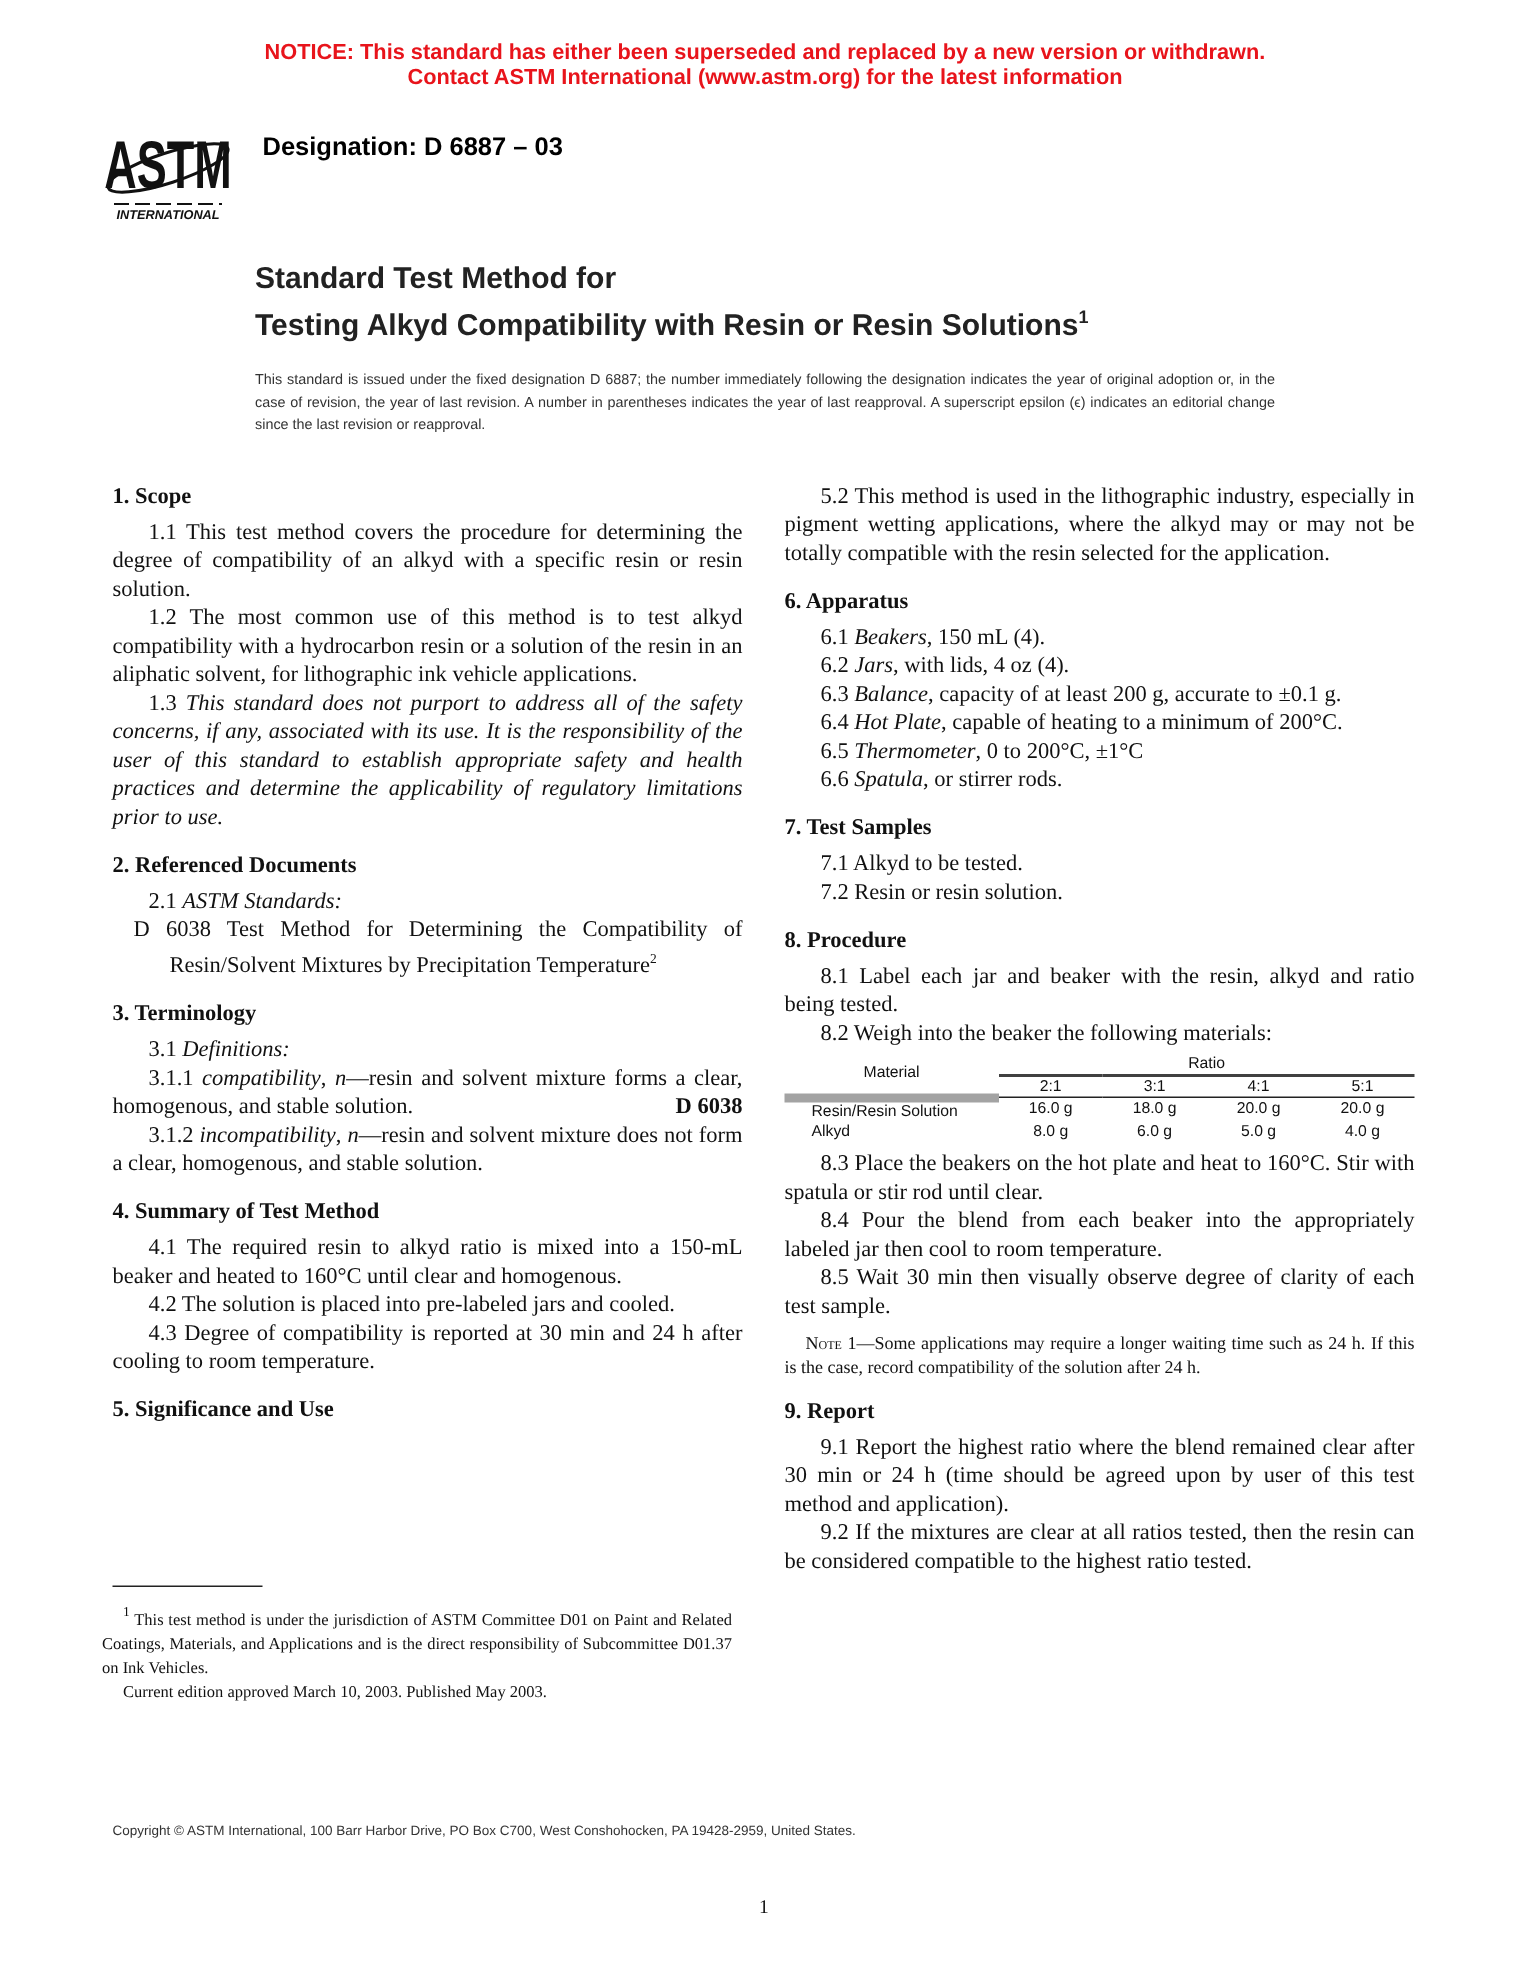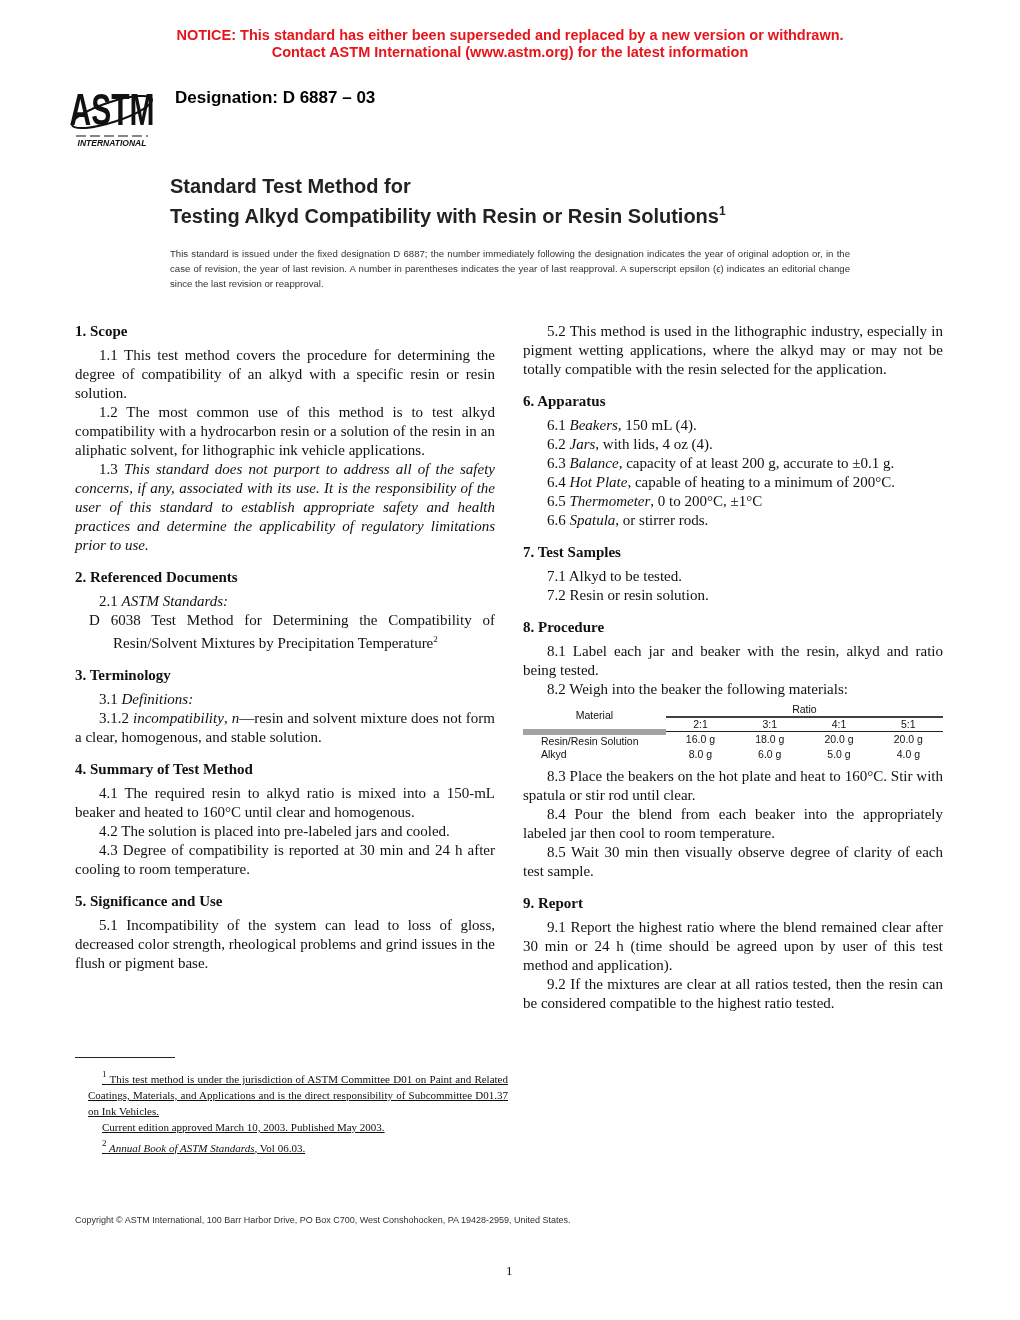--- a/index.html
+++ b/index.html
@@ -21,21 +21,21 @@
   i { font-style: italic; }
   .sup { font-size: 9px; vertical-align: 6px; }
   table.mat { width: 420px; border-collapse: collapse; font-family: "Liberation Sans", sans-serif; font-size: 10.5px; line-height: 13px; margin: 4px 0 6px 0; }
   table.mat td, table.mat th { padding: 0; font-weight: normal; }
   table.mat .ratio-h { text-align: center; border-bottom: 2px solid #404040; }
   table.mat .sub th { text-align: center; border-bottom: 1px solid #222; }
   table.mat td.num { text-align: center; }
   .note { margin: 6px 0 0 0; font-size: 12px; line-height: 16px; text-indent: 14px; text-align: justify; }
   .note .sc { font-variant: small-caps; }
   .fn-rule { position: absolute; left: 75px; top: 1057px; width: 100px; border-top: 1px solid #222; }
-  .footnotes { position: absolute; left: 88px; top: 1066px; width: 420px; font-size: 11px; line-height: 16px; text-decoration: underline; }
+  .footnotes { position: absolute; left: 68px; top: 1066px; width: 420px; font-size: 11px; line-height: 16px; }
   .footnotes p { margin: 0; text-align: justify; text-indent: 14px; }
   .copyright { position: absolute; left: 75px; top: 1215px; font-family: "Liberation Sans", sans-serif; font-size: 9px; color: #333; }
   .pagenum { position: absolute; left: 506px; top: 1263px; font-size: 13px; }
 </style>
 </head>
 <body>
 
 <div class="notice">
   <div>NOTICE: This standard has either been superseded and replaced by a new version or withdrawn.</div>
   <div>Contact ASTM International (www.astm.org) for the latest information</div>
@@ -66,31 +66,31 @@
   <p class="p"><span>1.3 </span><i>This standard does not purport to address all of the safety concerns, if any, associated with its use. It is the responsibility of the user of this standard to establish appropriate safety and health practices and determine the applicability of regulatory limitations prior to use.</i></p>
   <div class="gap"></div>
 
   <div class="h">2.  Referenced Documents</div>
   <p class="ind"><span>2.1  </span><i>ASTM Standards:</i></p>
   <p class="hang" style="padding-left:38px;text-indent:-24px"><span>D 6038 Test Method for Determining the Compatibility of Resin/Solvent Mixtures by Precipitation Temperature</span><span class="sup">2</span></p>
   <div class="gap"></div>
 
   <div class="h">3.  Terminology</div>
   <p class="ind"><span>3.1  </span><i>Definitions:</i></p>
+  <p class="p"><span>3.1.1 </span><i>compatibility</i><span>, </span><i>n</i><span>—resin and solvent mixture forms a clear, homogenous, and stable solution.</span> <b style="float:right">D 6038</b></p>
   <p class="p" style="clear:both"><span>3.1.2 </span><i>incompatibility</i><span>, </span><i>n</i><span>—resin and solvent mixture does not form a clear, homogenous, and stable solution.</span></p>
   <div class="gap"></div>
 
   <div class="h">4.  Summary of Test Method</div>
   <p class="p">4.1  The required resin to alkyd ratio is mixed into a 150-mL beaker and heated to 160°C until clear and homogenous.</p>
   <p class="p">4.2  The solution is placed into pre-labeled jars and cooled.</p>
   <p class="p">4.3  Degree of compatibility is reported at 30 min and 24 h after cooling to room temperature.</p>
   <div class="gap"></div>
 
   <div class="h">5.  Significance and Use</div>
-  <p class="p">5.1  Incompatibility of the system can lead to loss of gloss, decreased color strength, rheological problems and grind issues in the flush or pigment base.</p>
 </div>
 
 <div class="col right">
   <p class="p">5.2  This method is used in the lithographic industry, especially in pigment wetting applications, where the alkyd may or may not be totally compatible with the resin selected for the application.</p>
   <div class="gap"></div>
 
   <div class="h">6.  Apparatus</div>
   <p class="ind"><span>6.1  </span><i>Beakers</i><span>, 150 mL (4).</span></p>
   <p class="ind"><span>6.2  </span><i>Jars</i><span>, with lids, 4 oz (4).</span></p>
   <p class="ind"><span>6.3  </span><i>Balance</i><span>, capacity of at least 200 g, accurate to ±0.1 g.</span></p>
@@ -133,28 +133,28 @@
       <td class="num">6.0 g</td>
       <td class="num">5.0 g</td>
       <td class="num">4.0 g</td>
     </tr>
   </tbody>
     </table>
 
   <p class="p">8.3  Place the beakers on the hot plate and heat to 160°C. Stir with spatula or stir rod until clear.</p>
   <p class="p">8.4  Pour the blend from each beaker into the appropriately labeled jar then cool to room temperature.</p>
   <p class="p">8.5  Wait 30 min then visually observe degree of clarity of each test sample.</p>
+  <p class="note"><span class="sc">Note 1</span><span>—Some applications may require a longer waiting time such as 24 h. If this is the case, record compatibility of the solution after 24 h.</span></p>
   <div class="gap"></div>
 
   <div class="h">9.  Report</div>
   <p class="p">9.1  Report the highest ratio where the blend remained clear after 30 min or 24 h (time should be agreed upon by user of this test method and application).</p>
   <p class="p">9.2  If the mixtures are clear at all ratios tested, then the resin can be considered compatible to the highest ratio tested.</p>
 </div>
 
 <div class="fn-rule"></div>
 <div class="footnotes">
   <p><span class="sup">1</span><span> This test method is under the jurisdiction of ASTM Committee D01 on Paint and Related Coatings, Materials, and Applications and is the direct responsibility of Subcommittee D01.37 on Ink Vehicles.</span></p>
   <p>Current edition approved March 10, 2003. Published May 2003.</p>
-  <p><span class="sup">2</span><i> Annual Book of ASTM Standards</i><span>, Vol 06.03.</span></p>
 </div>
 
 <div class="copyright">Copyright © ASTM International, 100 Barr Harbor Drive, PO Box C700, West Conshohocken, PA 19428-2959, United States.</div>
 <div class="pagenum">1</div>
 
 </body></html>

